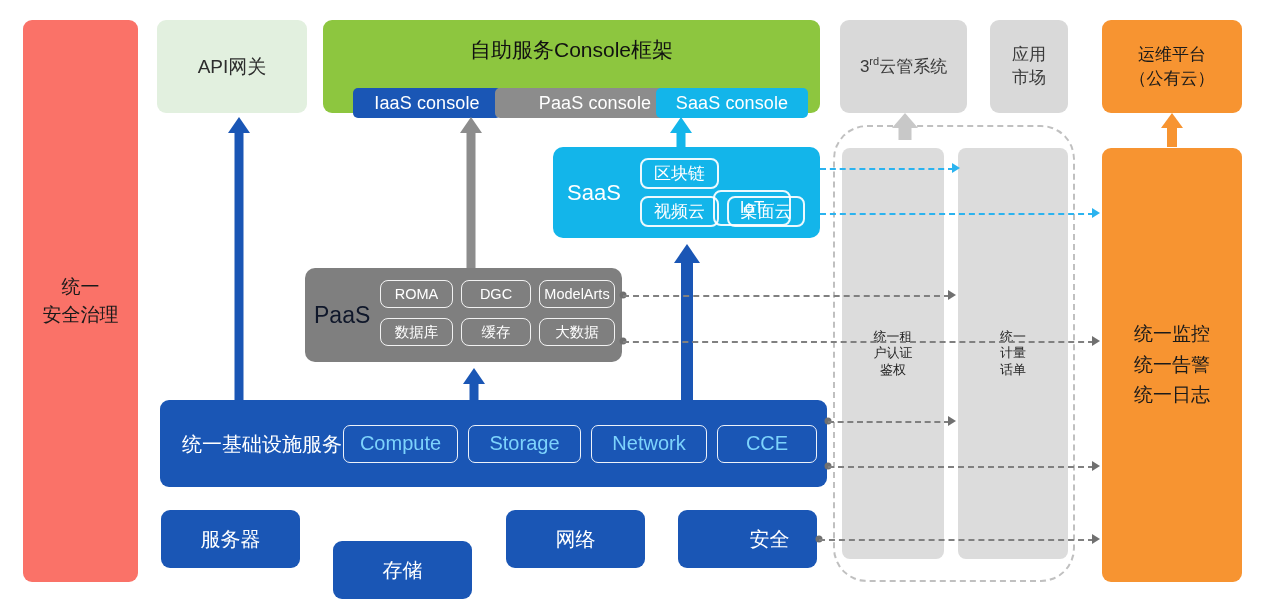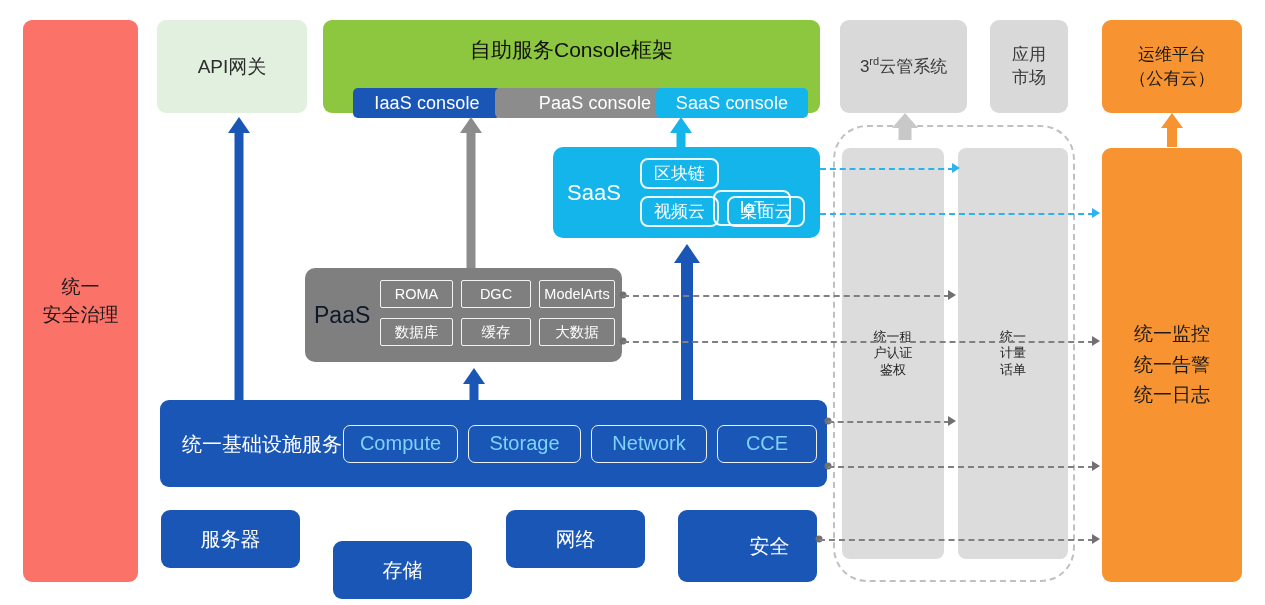--- a/index.html
+++ b/index.html
@@ -74,21 +74,21 @@
   }
 
   
   .panel-paas{background:#7f7f7f;border-radius:10px;}
   .paas-label{
     position:absolute;left:9px;top:50%;transform:translateY(-50%);
     color:#0f172a;font-size:23px;
   }
   .paas-chip{
     position:absolute;box-sizing:border-box;
-    border:1.6px solid rgba(255,255,255,.9);border-radius:2px;
+    border:1.6px solid rgba(255,255,255,.9);border-radius:8px;
     display:flex;align-items:center;justify-content:center;
     color:#fff;font-size:14.5px;white-space:nowrap;
   }
 
   
   .panel-infra{background:#1a56b5;border-radius:9px;}
   .infra-label{
     position:absolute;left:22px;top:50%;transform:translateY(-50%);
     color:#fff;font-size:20px;
   }
@@ -271,21 +271,21 @@
 
   <div class="box hw-box ctr" style="left:161px;top:510px;width:139px;height:58px;">
     <span>服务器</span>
   </div>
   <div class="box hw-box ctr" style="left:333px;top:510px;width:139px;height:58px;margin-top:31px;">
     <span>存储</span>
   </div>
   <div class="box hw-box ctr" style="left:506px;top:510px;width:139px;height:58px;">
     <span>网络</span>
   </div>
-  <div class="box hw-box ctr" style="left:678px;top:510px;width:139px;height:72px;padding-left:44px;">
+  <div class="box hw-box ctr" style="left:678px;top:510px;width:139px;height:58px;padding-left:44px;">
     <span>安全</span>
   </div>
 
   <div class="uarrow" style="left:228px;top:117px;width:22px;height:283px;">
     <div class="head" style="border-bottom:16px solid #1a56b5;"></div>
     <div class="shaft" style="width:9px;height:267px;background:#1a56b5;"></div>
   </div>
 
   <div class="uarrow" style="left:460px;top:117px;width:22px;height:151px;">
     <div class="head" style="border-bottom:16px solid #8c8c8c;"></div>

